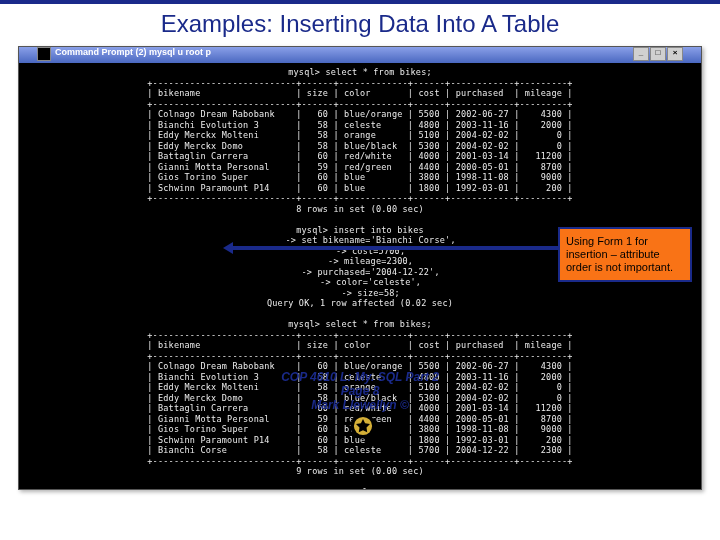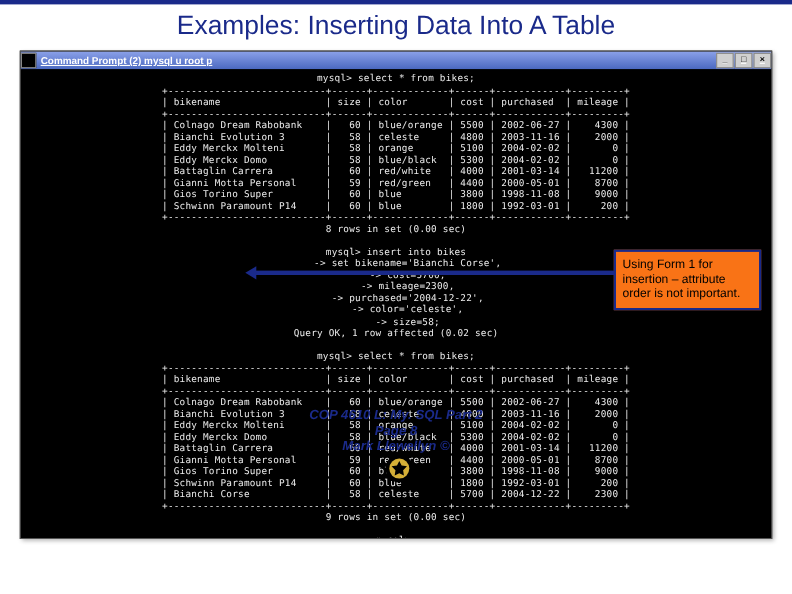--- a/index.html
+++ b/index.html
@@ -29,25 +29,24 @@
   .terminal-window {
     margin: 0 18px;
     border: 1px solid #555;
     box-shadow: 2px 2px 4px rgba(0,0,0,0.3);
     background: #000;
   }
   .titlebar {
     background: linear-gradient(to bottom, #8aa0e8, #4a68c0);
     height: 16px;
     display: flex;
-    align-items: center;
-    padding: 0 0;
+    align-items: flex-start;
+    padding: 0 18px;
     font-size: 9px;
     color: #fff;
-    text-decoration: underline;
   }
   .titlebar-icon {
     width: 12px;
     height: 12px;
     background: #000;
     border: 1px solid #888;
     margin-right: 4px;
     display: inline-block;
   }
   .titlebar-text {

